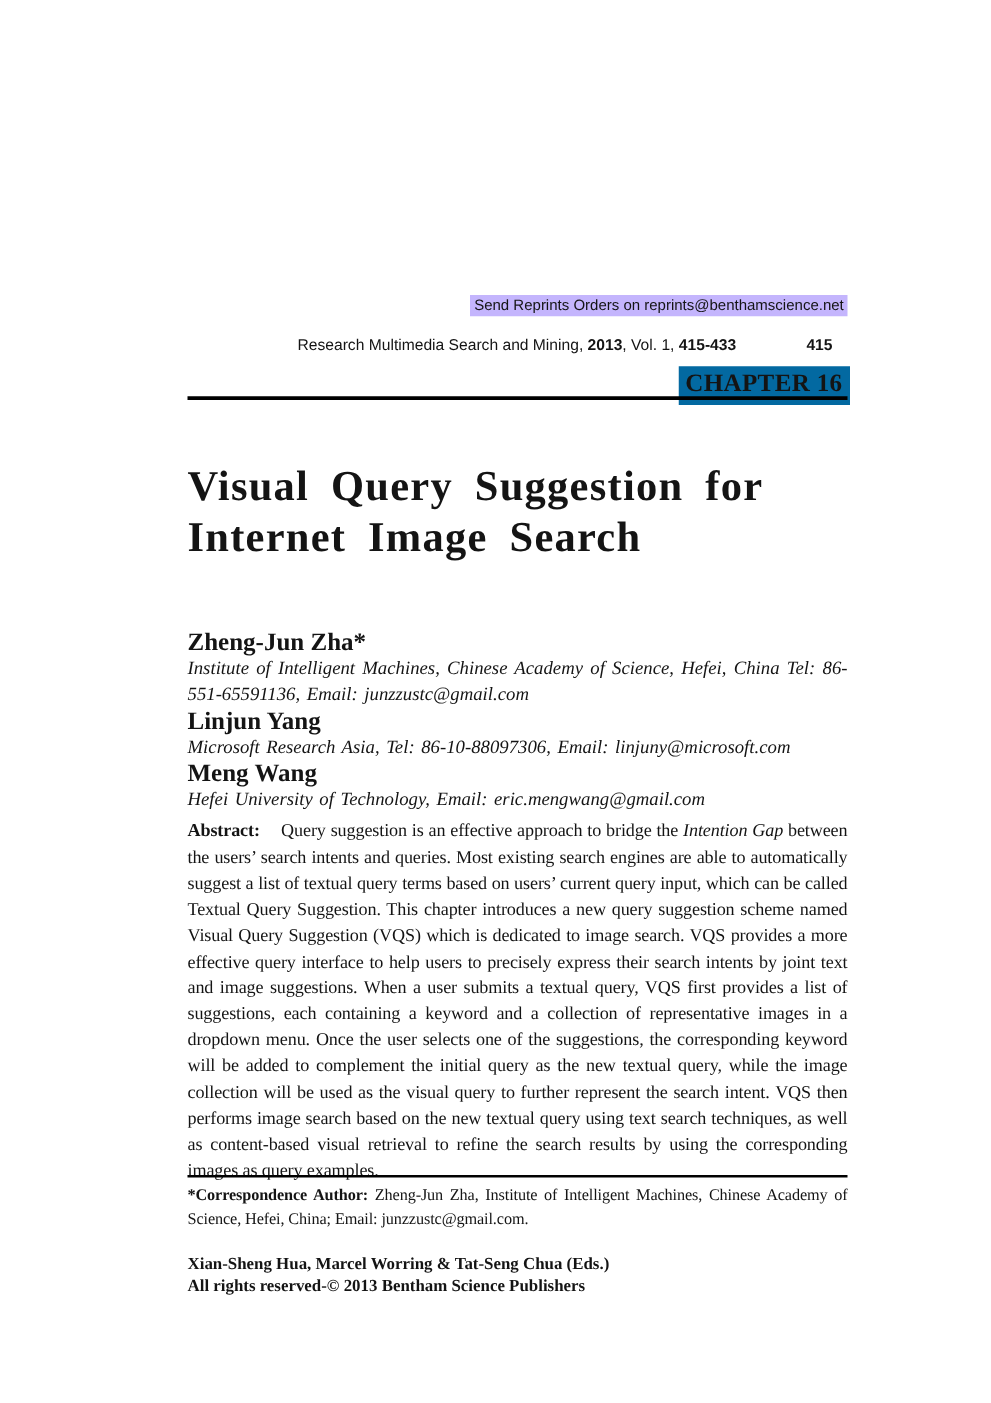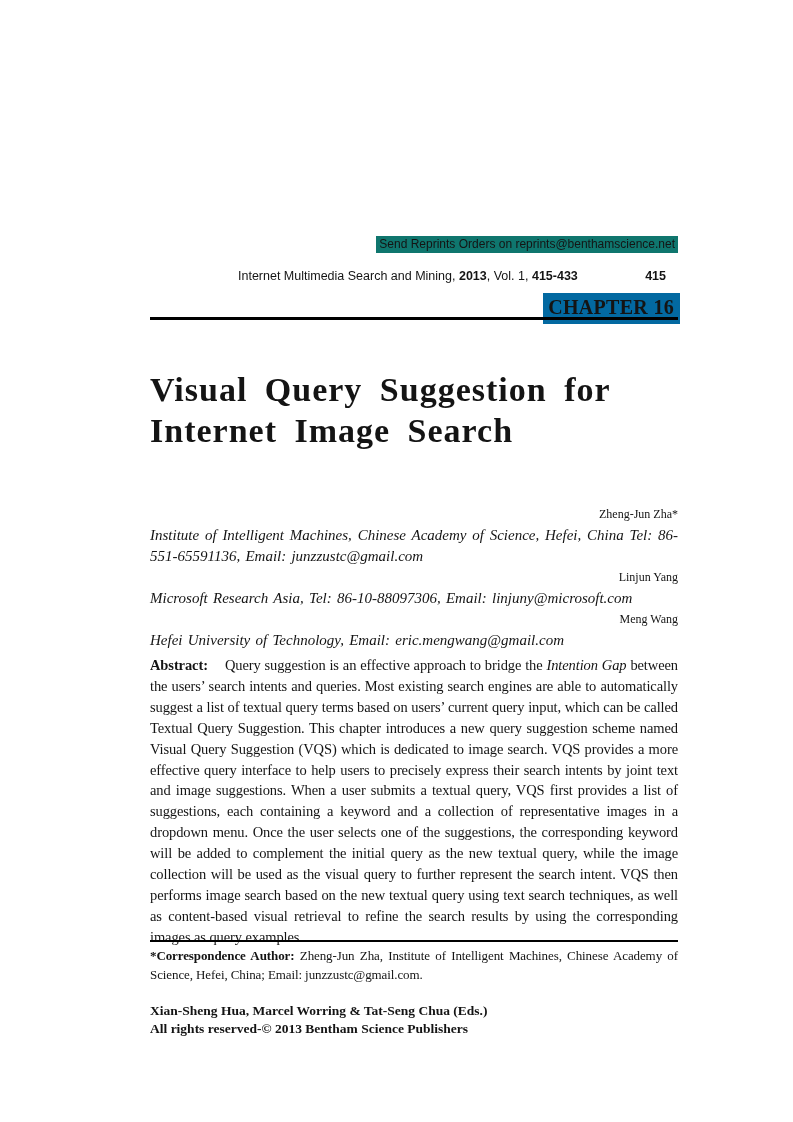--- a/index.html
+++ b/index.html
@@ -14,21 +14,21 @@
   }
 
   
   .banner {
     position: absolute;
     top: 236px;
     right: 115px;
     height: 17px;
     line-height: 17px;
     padding: 0 3px;
-    background: #0f766e;
+    background: #c4b5fd;
     font-family: "Liberation Sans", "DejaVu Sans", sans-serif;
     font-size: 12px;
     white-space: nowrap;
   }
 
   
   .journal {
     position: absolute;
     top: 269px;
     left: 150px;
@@ -83,21 +83,21 @@
 
   
   .authors {
     position: absolute;
     top: 504px;
     left: 150px;
     width: 528px;
     font-size: 15px;
     line-height: 21px;
   }
-  .author-name { font-weight: normal; font-size: 12px; text-align: right; }
+  .author-name { font-weight: bold; font-size: 20px; }
   .author-affil {
     font-style: italic;
     text-align: justify;
     word-spacing: 1.5px;
   }
 
   
   .abstract {
     position: absolute;
     top: 655px;
@@ -145,21 +145,21 @@
   }
 </style>
 </head>
 <body>
 
 <div class="page">
 
   <div class="banner">Send Reprints Orders on reprints@benthamscience.net</div>
 
   <div class="journal">
-    <span class="journal-cite"><span>Internet Multimedia Search and Mining, </span><span class="b">2013</span><span>, Vol. 1, </span><span class="b">415-433</span></span>
+    <span class="journal-cite"><span>Research Multimedia Search and Mining, </span><span class="b">2013</span><span>, Vol. 1, </span><span class="b">415-433</span></span>
     <span class="journal-page">415</span>
   </div>
 
   <div class="chapter-box">
     <span class="chapter-label">CHAPTER 16</span>
   </div>
   <div class="head-rule"></div>
 
   <div class="title">
     <div>Visual Query Suggestion for</div>

